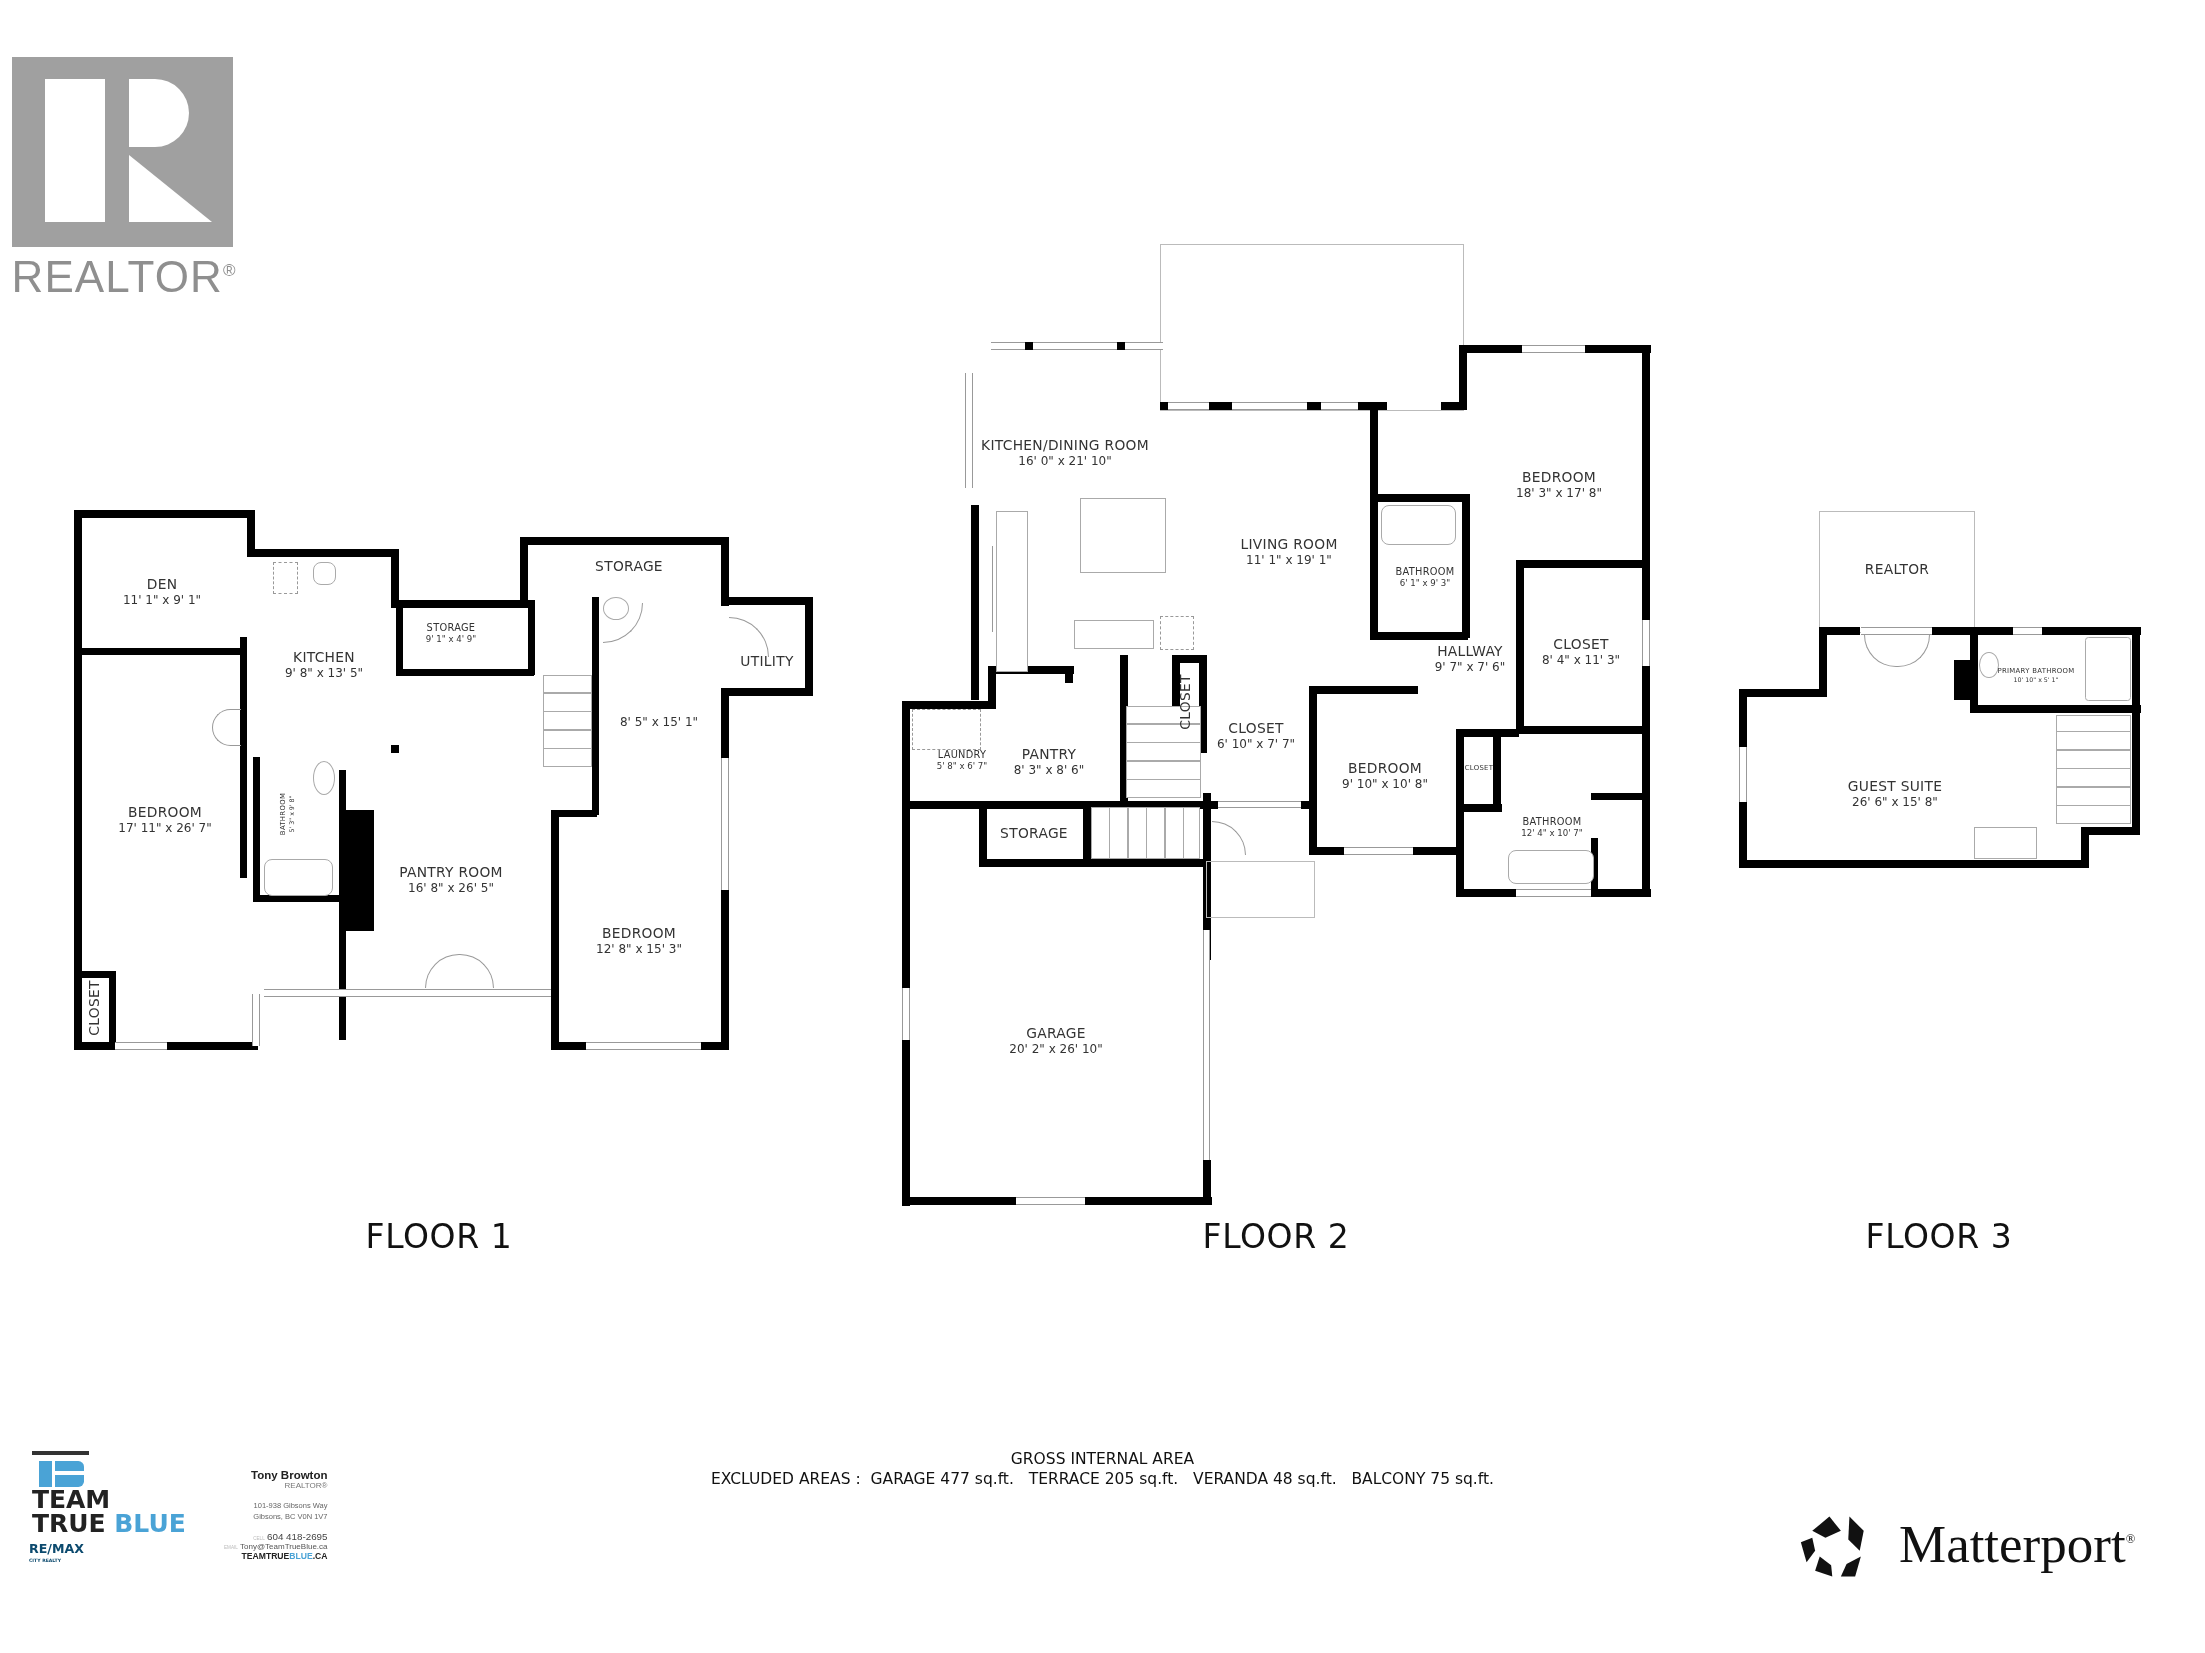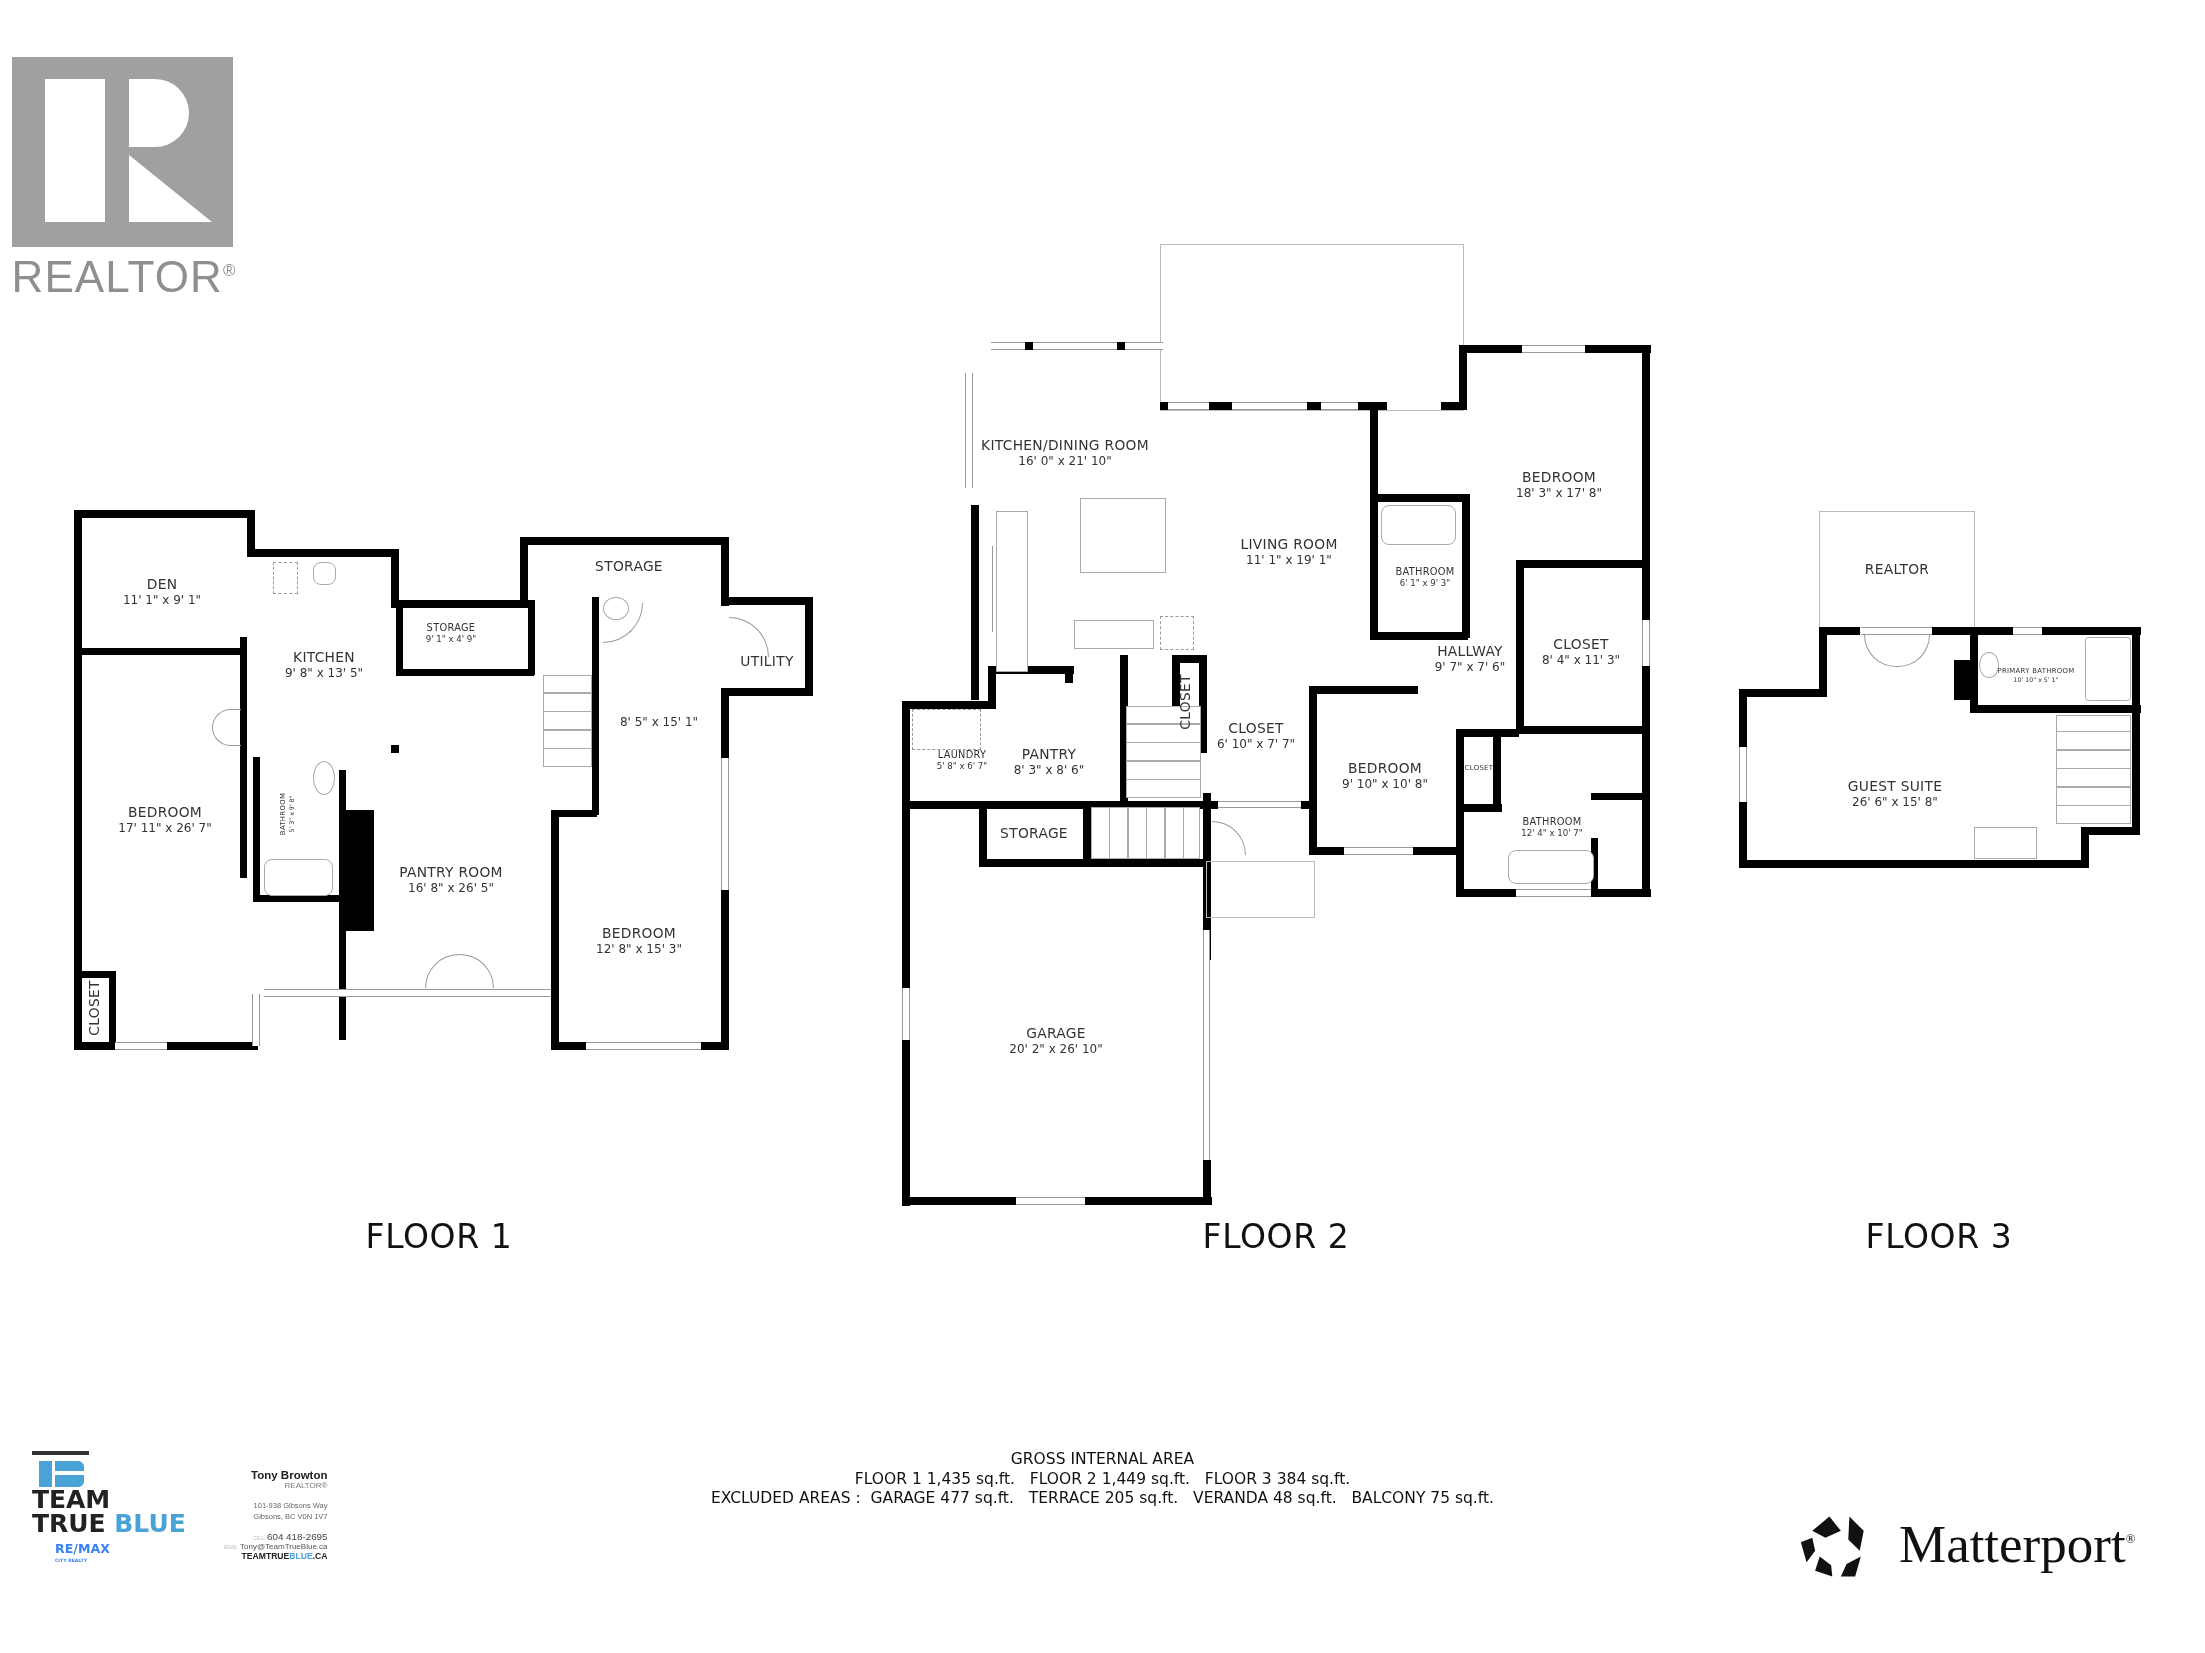--- a/index.html
+++ b/index.html
@@ -32,21 +32,21 @@
   #realtor-logo .l2{position:absolute;left:117px;top:22px;width:60px;height:68px;background:#fff;border-radius:0 34px 34px 0;}
   #realtor-logo .l3{position:absolute;left:117px;top:98px;width:0;height:0;border-left:83px solid #fff;border-top:67px solid transparent;}
   #realtor-logo .word{position:absolute;left:0;top:195px;font-size:44px;color:#8f8f8f;letter-spacing:1.1px;font-family:"Liberation Sans",sans-serif;}
   
   #agent-card{left:29px;top:1441px;width:310px;height:149px;}
   .ttb-bar{position:absolute;left:2.9px;top:10.3px;width:57px;height:4px;background:#333;}
   .ttb-mark{position:absolute;left:10.3px;top:20px;width:46px;height:26px;}
   .ttb-mark span{position:absolute;background:#4aa3d6;}
   .ttb-team{position:absolute;left:2.9px;top:47px;font-size:25px;font-weight:bold;color:#222;line-height:24px;font-family:"DejaVu Sans",sans-serif;}
   .ttb-blue{color:#4aa3d6;}
-  .remax{position:absolute;left:26px;top:102px;font-size:12.6px;font-weight:bold;color:#3b82f6;line-height:11.5px;}
+  .remax{position:absolute;left:0;top:102px;font-size:12.6px;font-weight:bold;color:#0c4a6e;line-height:11.5px;}
   .remax small{display:block;font-size:4.6px;}
   .agent-info{position:absolute;right:11.5px;top:27.6px;text-align:right;font-family:"Liberation Sans",sans-serif;color:#444;}
   .agent-info .nm{font-size:11.5px;font-weight:bold;color:#222;}
   .agent-info .ti{font-size:8px;color:#777;}
   .agent-info .ad{font-size:7.5px;color:#666;line-height:11.5px;margin-top:10.3px;}
   .agent-info .ph{font-size:9.8px;color:#444;margin-top:8px;}
   .agent-info .em{font-size:8px;color:#555;}
   .agent-info .web{font-size:8.6px;font-weight:bold;color:#222;}
   .agent-info .lab{font-size:4.6px;color:#bbb;margin-right:2.3px;}
   
@@ -378,21 +378,20 @@
         <div>Gibsons, BC V0N 1V7</div>
       </div>
       <div class="ph"><span class="lab">CELL</span><span>604 418-2695</span></div>
       <div class="em"><span class="lab">EMAIL</span><span>Tony@TeamTrueBlue.ca</span></div>
       <div class="web"><span>TEAMTRUE</span><span class="ttb-blue">BLUE</span><span>.CA</span></div>
     </div>
   </div>
 
   <div id="area-summary" class="abs">
     <div>GROSS INTERNAL AREA</div>
-    <div style="white-space:pre;">FLOOR 1 1,435 sq.ft.   FLOOR 2 1,449 sq.ft.   FLOOR 3 384 sq.ft.</div>
     <div style="white-space:pre-wrap;padding:0 34px;">EXCLUDED AREAS :  GARAGE 477 sq.ft.   TERRACE 205 sq.ft.   VERANDA 48 sq.ft.   BALCONY 75 sq.ft.</div>
   </div>
 
   <div id="matterport" class="abs">
     <svg class="mk" viewBox="0 0 140 140">
       <polygon points="25,40 55,15 75,40 48,52" fill="#111"></polygon>
       <polygon points="90,15 115,40 108,75 88,55" fill="#111"></polygon>
       <polygon points="110,85 100,120 75,120 85,98" fill="#111"></polygon>
       <polygon points="60,120 30,110 38,85 58,100" fill="#111"></polygon>
       <polygon points="15,95 5,60 25,52 30,75" fill="#111"></polygon>

